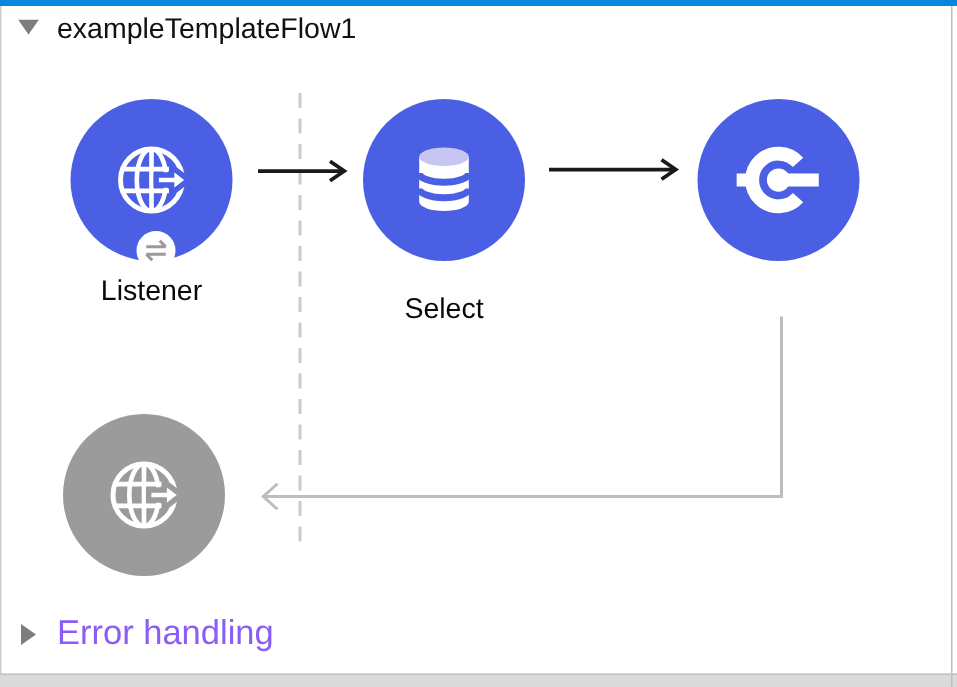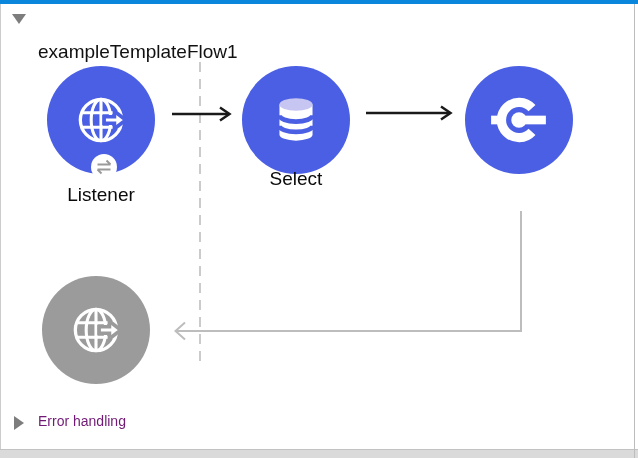--- a/index.html
+++ b/index.html
@@ -5,22 +5,22 @@
   html,body{margin:0;padding:0;background:#fff;}
   .screen{
     position:relative;width:638px;height:458px;background:#ffffff;
     font-family:"Liberation Sans",sans-serif;overflow:hidden;
   }
   .top-accent{position:absolute;left:0;top:0;width:638px;height:4px;background:#0a86dc;z-index:6;}
   .left-border{position:absolute;left:0;top:4px;width:1px;height:446px;background:#cccccc;z-index:5;}
   .right-border{position:absolute;left:634px;top:4px;width:1px;height:454px;background:#bdbdbd;z-index:5;}
   .bottom-strip{position:absolute;left:0;top:449px;width:638px;height:9px;background:#dadada;border-top:1px solid #c2c2c2;box-sizing:border-box;z-index:5;}
 
-  .flow-title{position:absolute;left:38px;top:9px;font-size:19px;line-height:22px;color:#111;z-index:4;margin-top:32px;}
-  .error-label{position:absolute;left:38px;top:410px;font-size:14px;line-height:22px;color:#701a75;z-index:4;}
+  .flow-title{position:absolute;left:38px;top:9px;font-size:19px;line-height:22px;color:#111;z-index:4;}
+  .error-label{position:absolute;left:38px;top:410px;font-size:23px;line-height:22px;color:#8b5cf6;z-index:4;}
   .disclosure{position:absolute;z-index:4;cursor:pointer;}
   .disc-top{left:12px;top:11px;}
   .disc-bottom{left:14px;top:416px;}
 
   .connector-layer{position:absolute;left:0;top:0;width:638px;height:458px;z-index:1;}
 
   .node{position:absolute;width:108px;height:108px;border-radius:50%;
         display:flex;align-items:center;justify-content:center;z-index:2;cursor:pointer;}
   .node-blue{background:#4a5fe3;}
   .node-gray{background:#9b9b9b;}
@@ -85,21 +85,21 @@
   <div class="node-label" style="left:-9px;top:184px;">Listener</div>
 
   <div class="node node-blue" style="left:242px;top:66px;">
     <svg class="icon" viewBox="-30 -30 60 60">
       <path d="M -16 -15 L -16 14 A 16 6 0 0 0 16 14 L 16 -15 Z" fill="#fff"></path>
       <path class="cutout" d="M -16 -4.5 A 16 6 0 0 0 16 -4.5" fill="none" stroke-width="4.5"></path>
       <path class="cutout" d="M -16 5.5 A 16 6 0 0 0 16 5.5" fill="none" stroke-width="4.5"></path>
       <ellipse cy="-15" rx="16" ry="6" fill="#c7c5f1"></ellipse>
     </svg>
   </div>
-  <div class="node-label" style="left:186px;top:168px;">Select</div>
+  <div class="node-label" style="left:186px;top:196px;">Select</div>
 
   <div class="node node-blue" style="left:465px;top:66px;">
     <svg class="icon" viewBox="-30 -30 60 60">
       <path d="M 12.6 -11.4 A 17 17 0 1 0 12.6 11.4" fill="none" stroke="#fff" stroke-width="9"></path>
       <circle r="7.5" fill="#fff"></circle>
       <rect x="4" y="-4.2" width="22" height="8.4" fill="#fff"></rect>
       <rect x="-27" y="-4.2" width="6.5" height="8.4" fill="#fff"></rect>
     </svg>
   </div>
 

